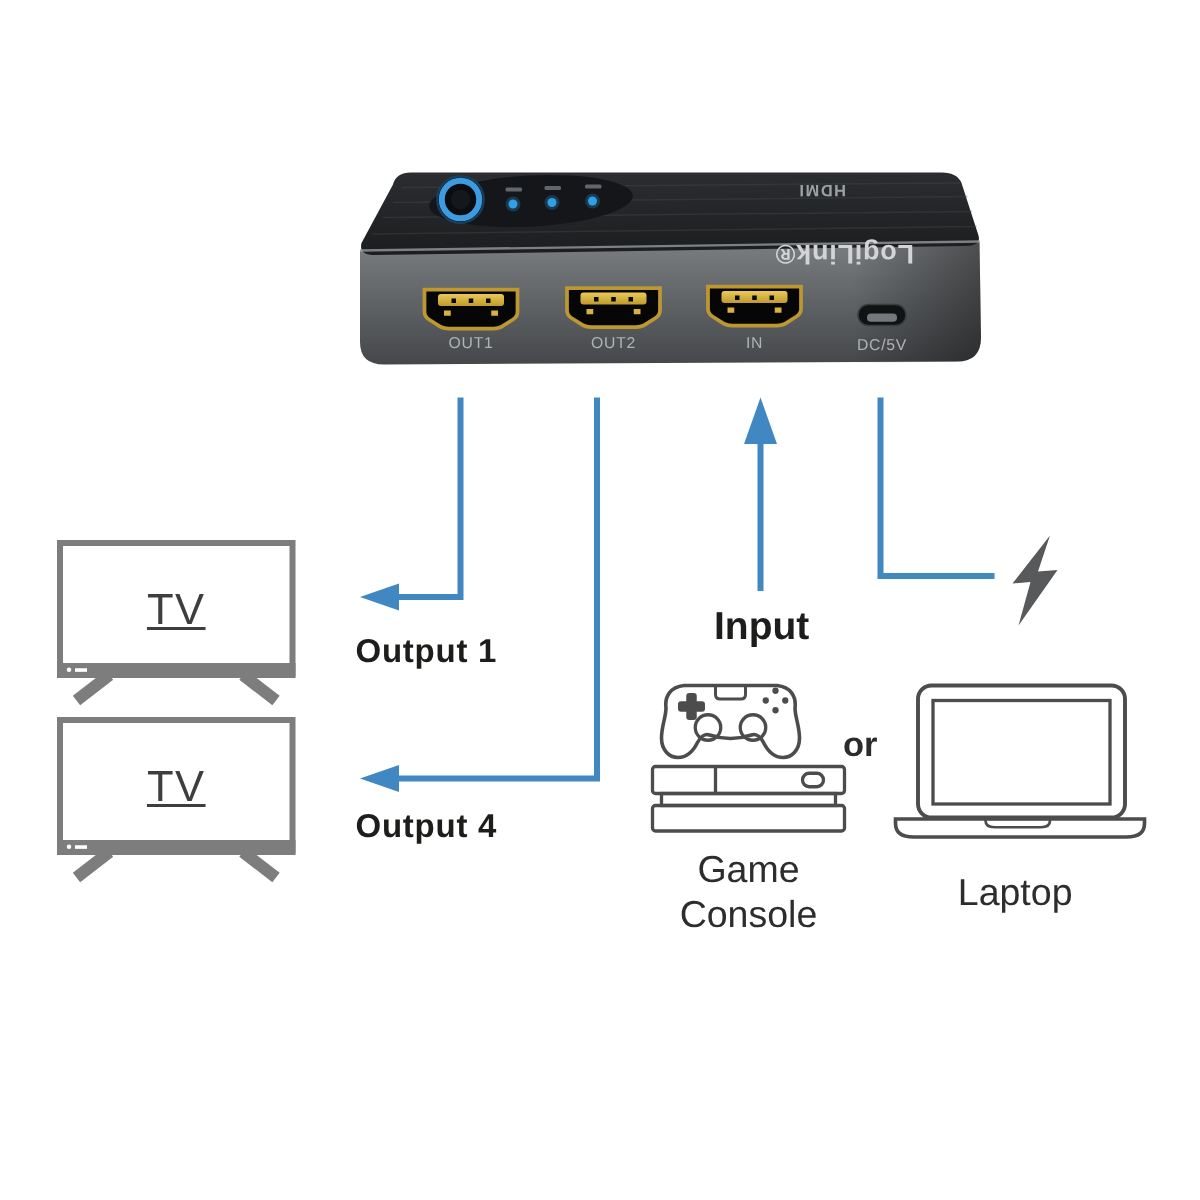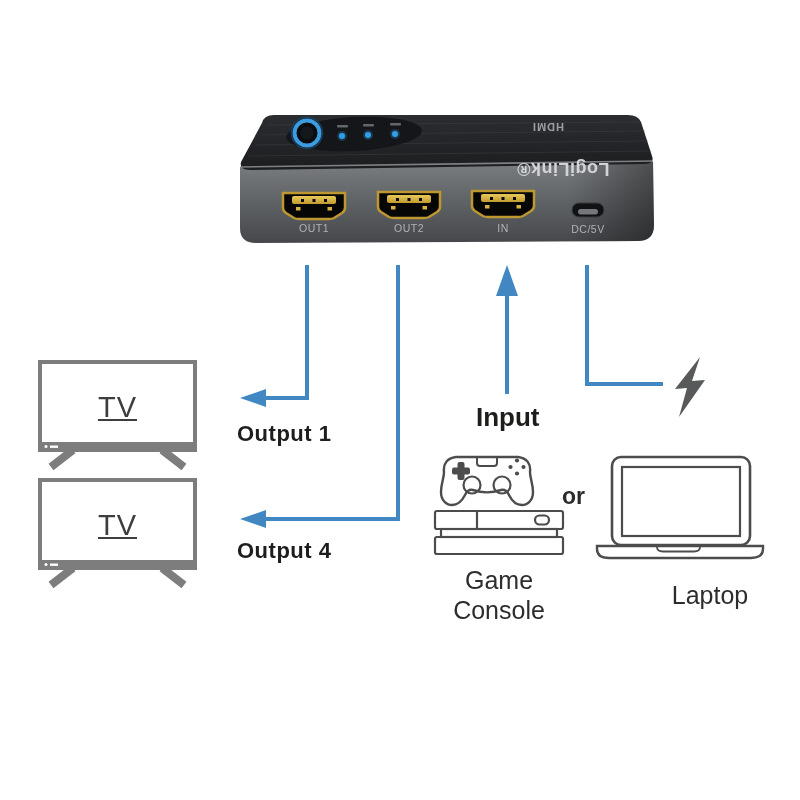--- a/index.html
+++ b/index.html
@@ -193,15 +193,15 @@
   <div class="label input-label" style="left:476px;top:402px;">Input</div>
   <div class="label or-label" style="left:562px;top:483px;">or</div>
 
   <div class="tv-label" style="left:40px;top:391px;">TV</div>
   <div class="tv-label" style="left:40px;top:509px;">TV</div>
 
   <div class="label device-label" style="left:434px;top:565px;width:130px;">
     <div>Game</div>
     <div>Console</div>
   </div>
-  <div class="label device-label" style="left:645px;top:580px;width:130px;">Laptop</div>
+  <div class="label device-label" style="left:585px;top:580px;width:130px;text-align:right;">Laptop</div>
 
 </div>
 
 </body></html>

